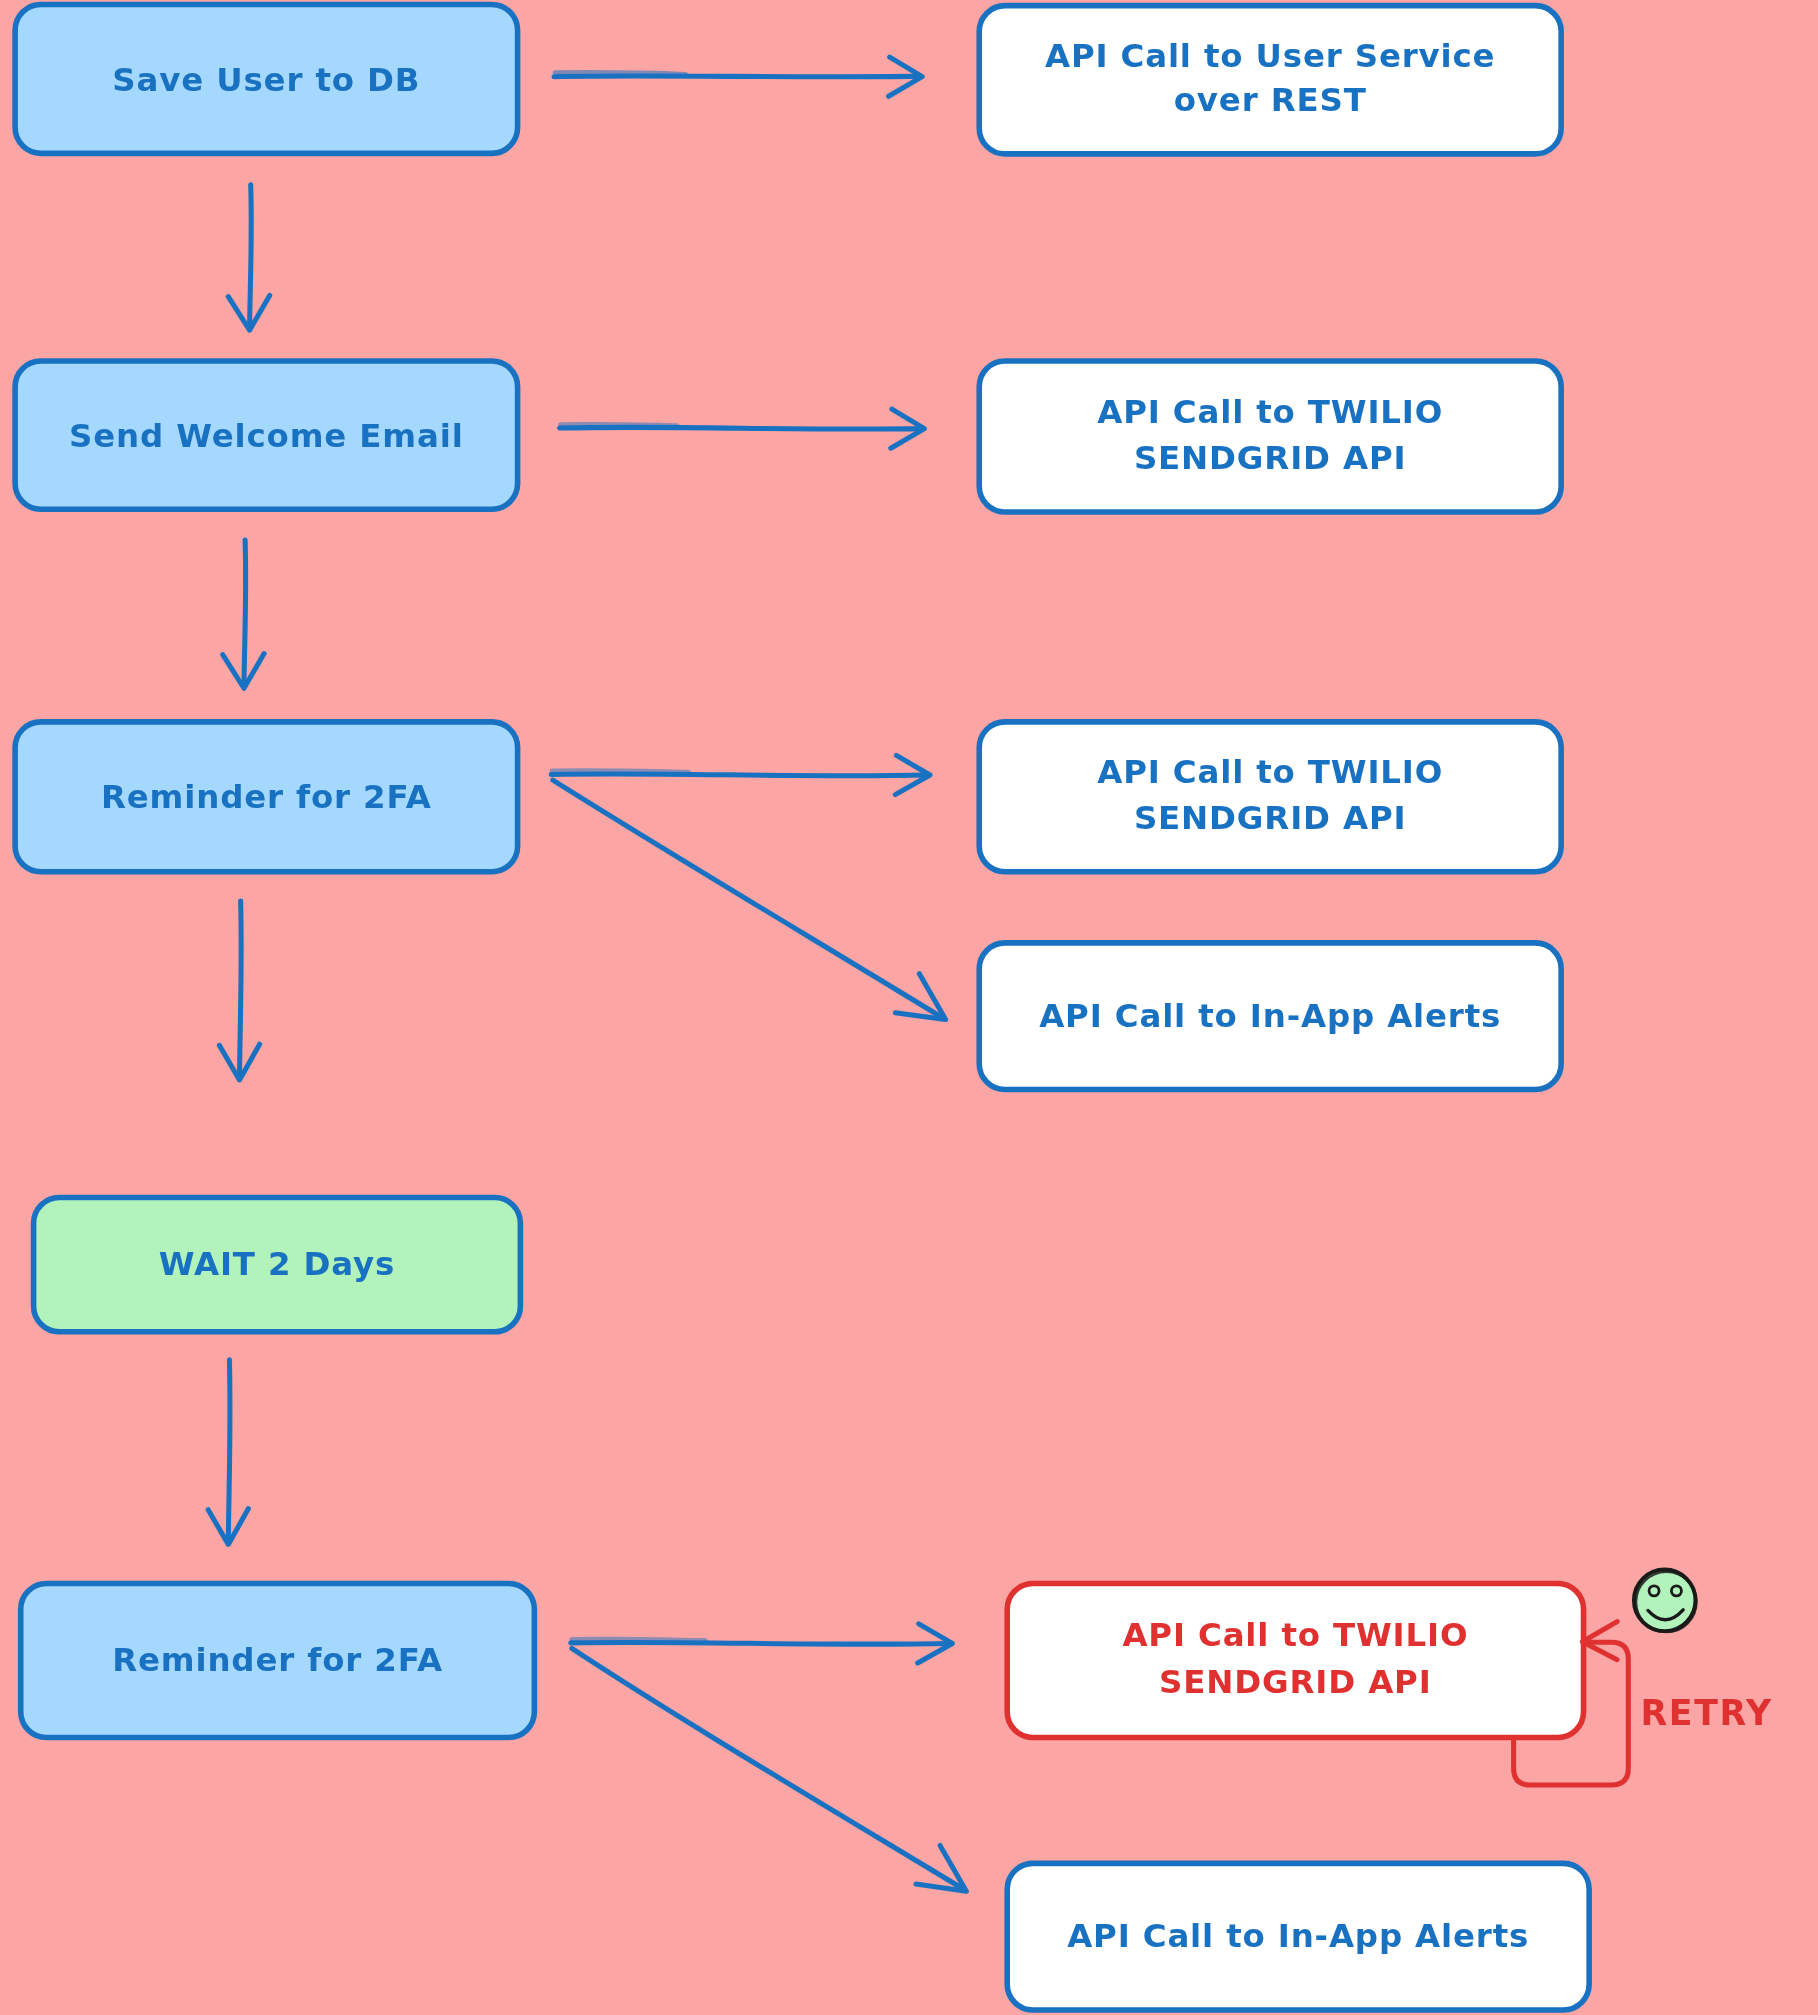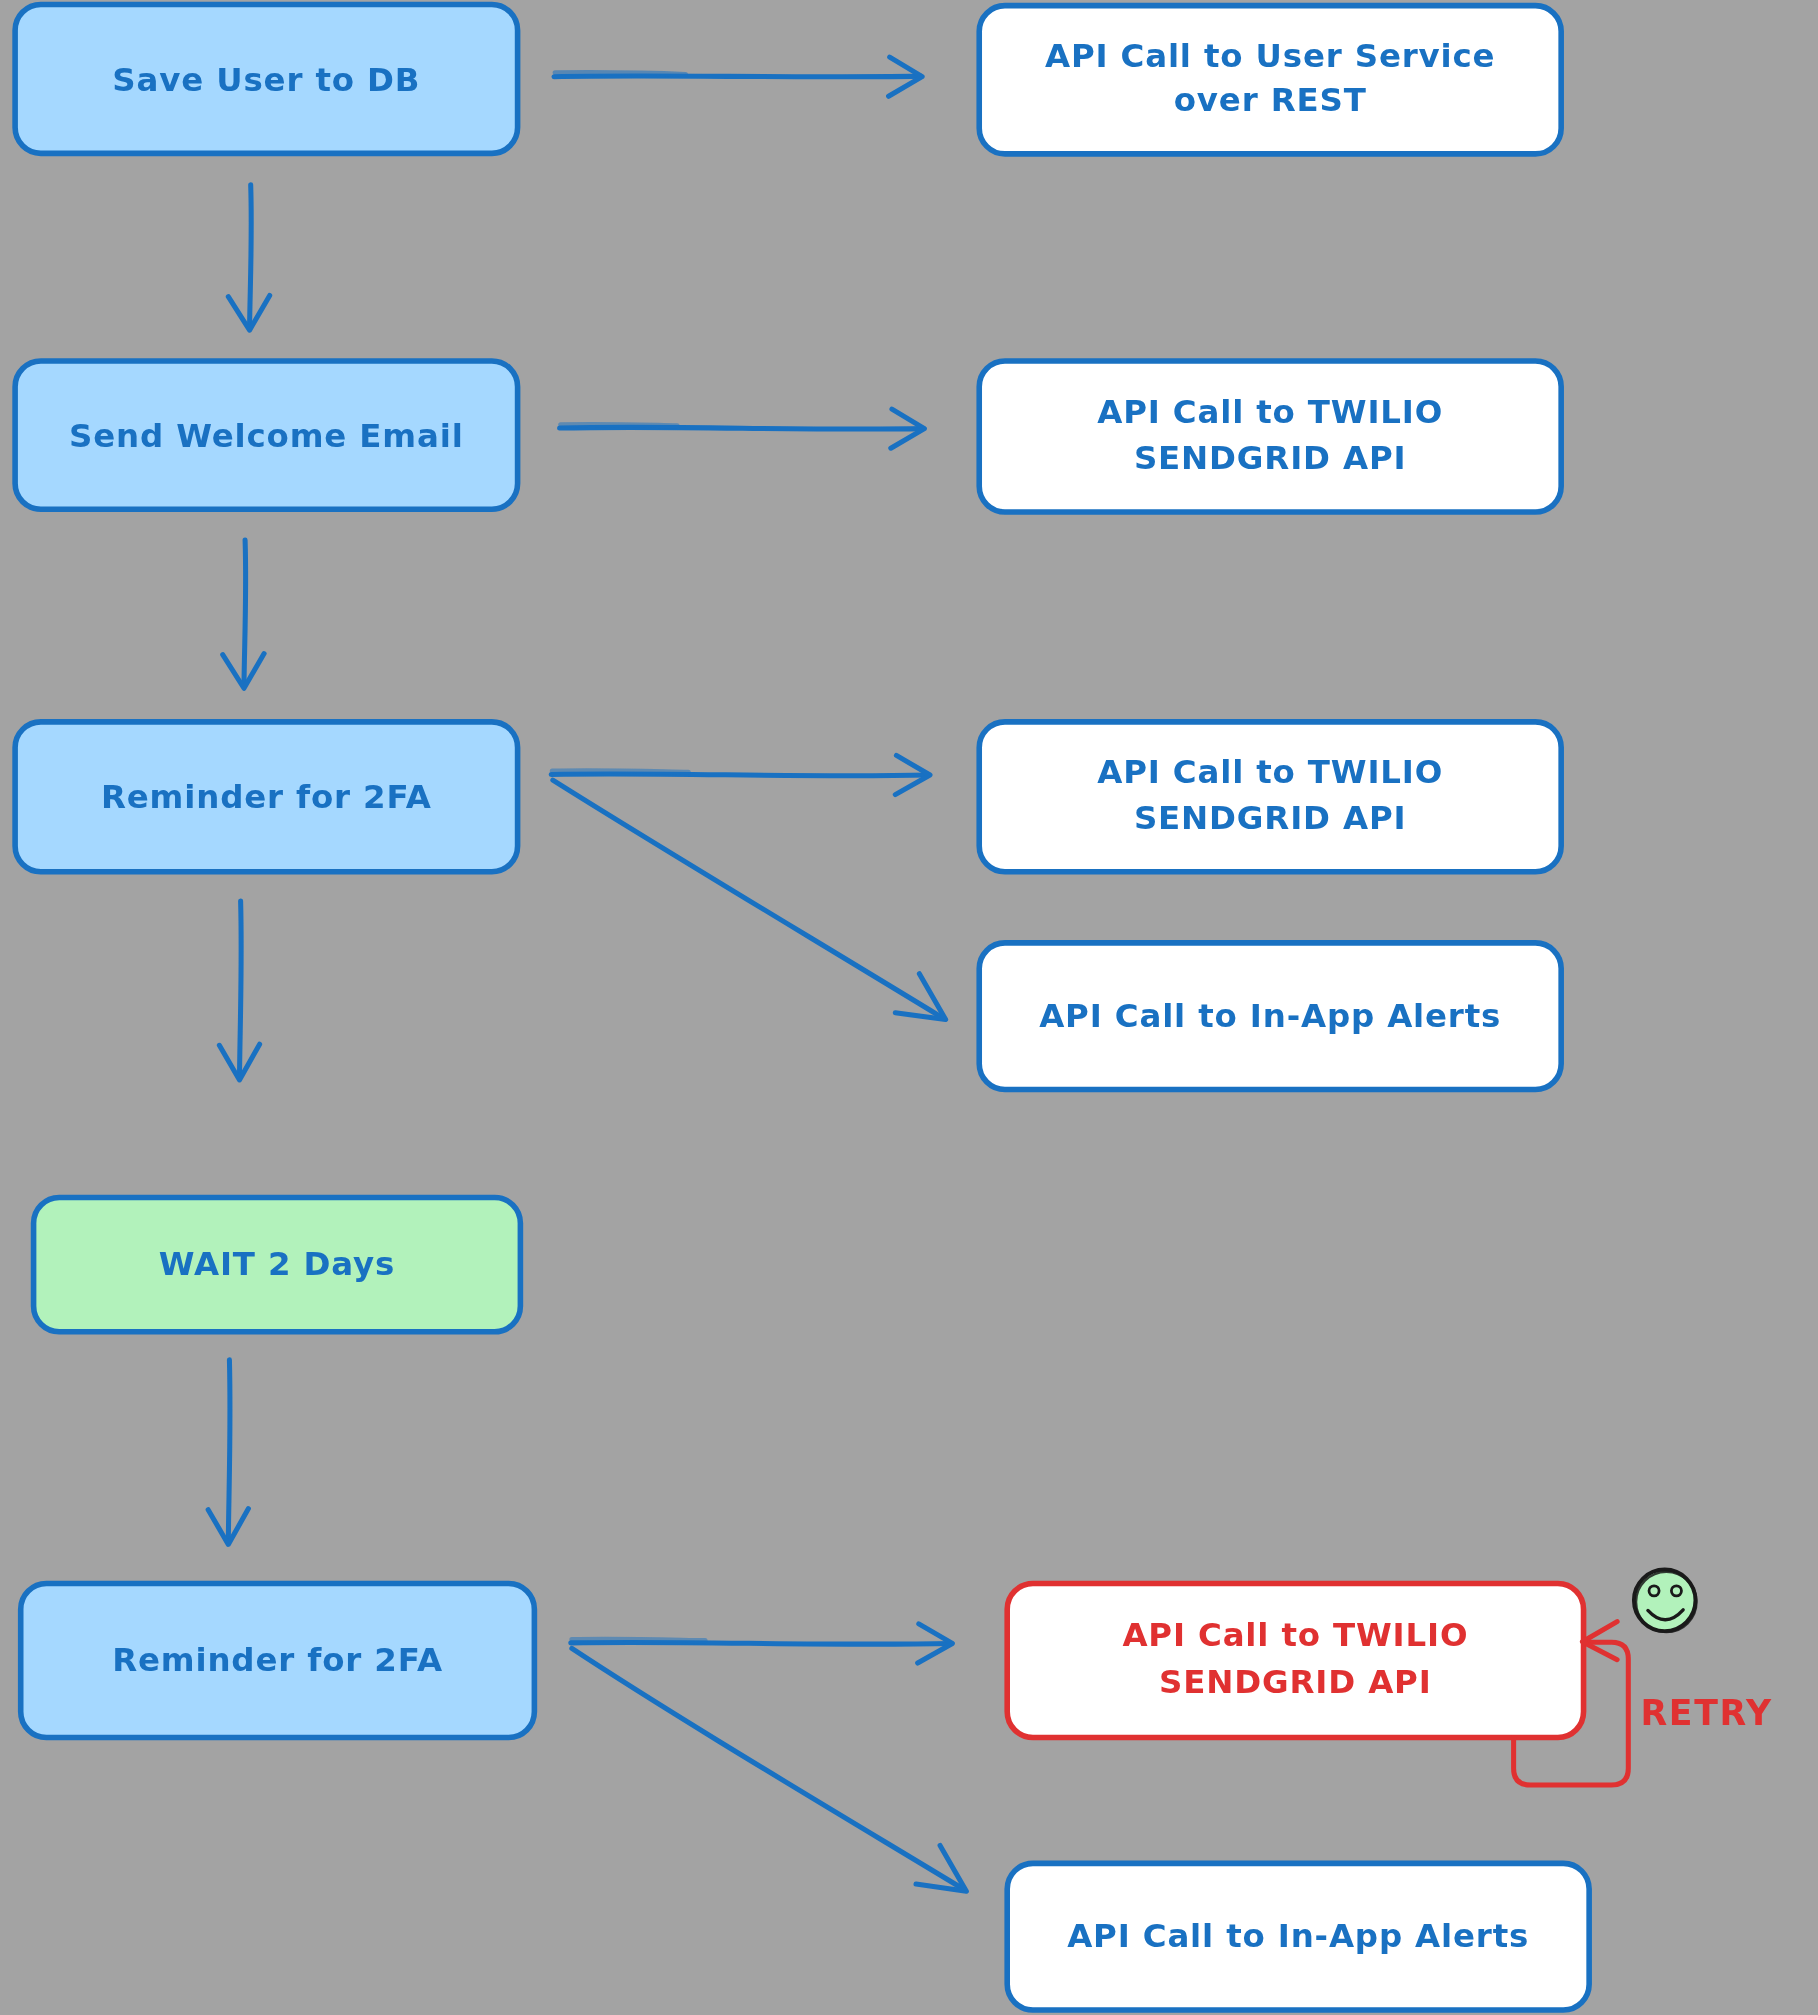--- a/index.html
+++ b/index.html
@@ -8,21 +8,21 @@
     padding: 0;
     background: #ffffff;
   }
   body {
     font-family: "DejaVu Sans", sans-serif;
   }
   #canvas {
     position: relative;
     width: 1818px;
     height: 2015px;
-    background: #a3a3a3;
+    background: #fca5a5;
     overflow: hidden;
   }
   svg#diagram {
     position: absolute;
     inset: 0;
     width: 1818px;
     height: 2015px;
     display: block;
   }
   .node-rect {

